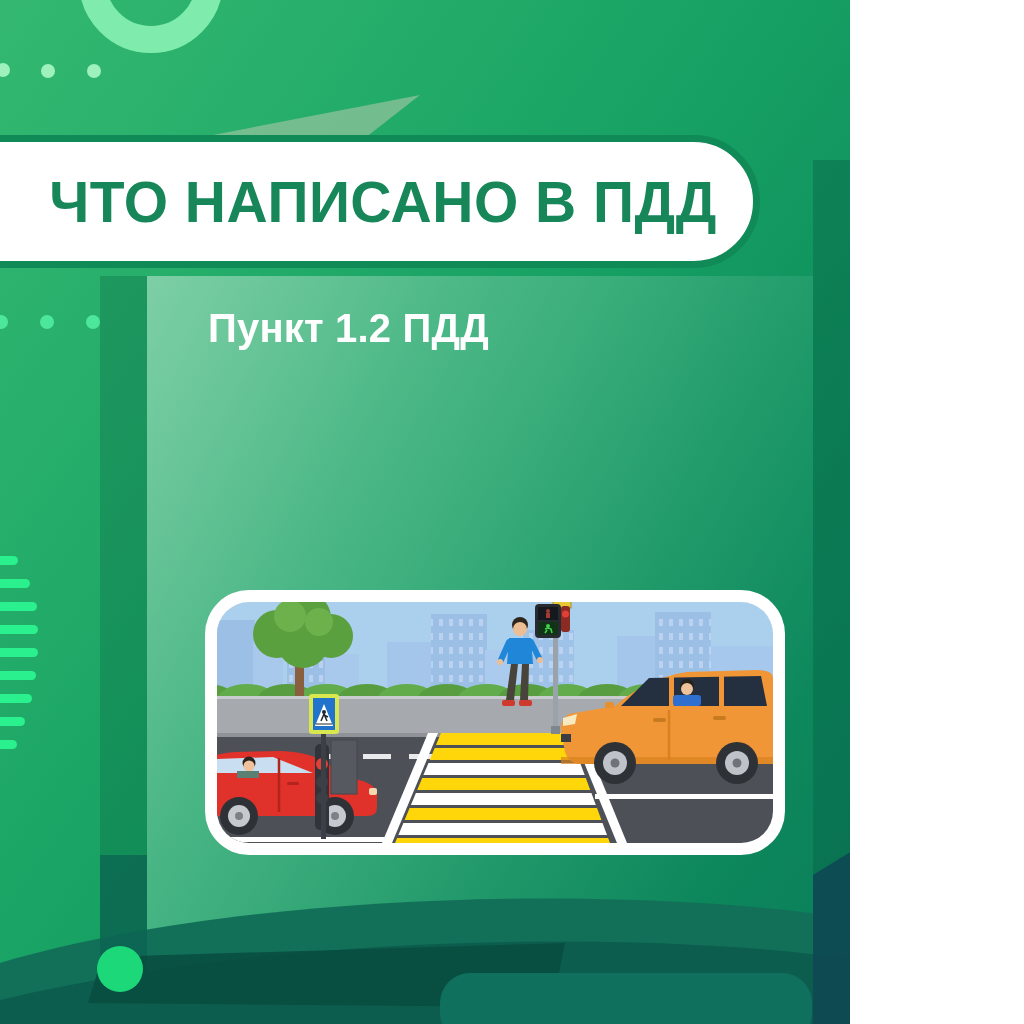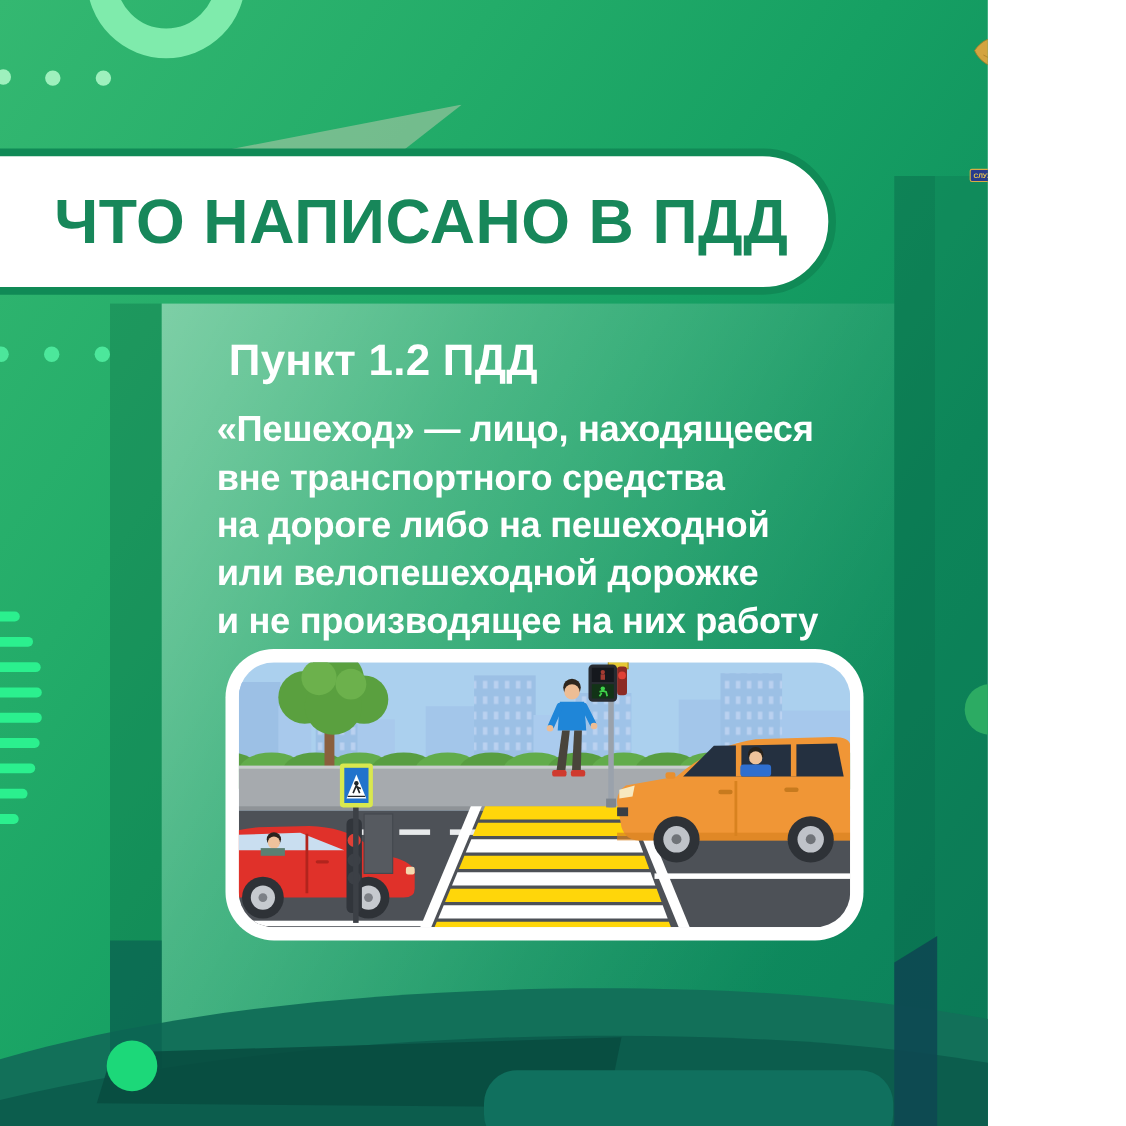--- a/index.html
+++ b/index.html
@@ -1,18 +1,18 @@
 <!DOCTYPE html>
 <html><head>
 <meta charset="utf-8">
 <style>
   html,body{margin:0;padding:0;}
   body{width:1024px;height:1024px;overflow:hidden;font-family:"Liberation Sans","DejaVu Sans",sans-serif;}
   .poster{position:relative;width:850px;height:1024px;overflow:hidden;
-    background:linear-gradient(125deg,#34b871 0%,#23ac69 28%,#16a063 50%,#0f8f5e 72%,#0b7d5a 100%);padding-left:48px;}
+    background:linear-gradient(125deg,#34b871 0%,#23ac69 28%,#16a063 50%,#0f8f5e 72%,#0b7d5a 100%);}
   .abs{position:absolute;}
   
   .chevA{left:0;top:148px;width:230px;height:130px;background:rgba(8,102,64,.40);
     clip-path:polygon(0 0,100% 58%,0 78%);}
   .chevB{left:150px;top:95px;width:270px;height:95px;background:rgba(183,202,172,.55);
     clip-path:polygon(0 55%,100% 0,55% 100%);}
   .stripe-left{left:100px;top:276px;width:47px;height:748px;background:rgba(5,95,64,.30);}
   .page{left:147px;top:276px;width:666px;height:700px;
     background:linear-gradient(118deg,rgba(255,255,255,.40) 0%,rgba(255,255,255,.22) 30%,rgba(255,255,255,.08) 62%,rgba(255,255,255,0) 85%);}
   .stripe-r1{left:813px;top:160px;width:37px;height:864px;background:rgba(5,90,66,.35);}
@@ -150,27 +150,20 @@
       <rect x="30" y="144" width="36" height="11" rx="1.5" fill="#273a8c" stroke="#d8ab45"></rect>
       <rect x="70" y="144" width="36" height="11" rx="1.5" fill="#273a8c" stroke="#d8ab45"></rect>
       <text x="18.5" y="140">СЛУЖИМ</text>
       <text x="48" y="152">РОССИИ</text>
       <text x="88" y="152">СЛУЖИМ</text>
       <text x="117.5" y="140">ЗАКОНУ</text>
     </g>
   </svg>
 
   <div class="abs heading">Пункт 1.2 ПДД</div>
-  <div class="abs bodytext">
-    <div>«Пешеход» — лицо, находящееся</div>
-    <div>вне транспортного средства</div>
-    <div>на дороге либо на пешеходной</div>
-    <div>или велопешеходной дорожке</div>
-    <div>и не производящее на них работу</div>
-  </div>
 
   <div class="abs card">
     <div class="card-inner">
       <svg width="556" height="241" viewBox="0 0 556 241">
         <defs>
           <pattern id="winp" width="10" height="14" patternUnits="userSpaceOnUse">
             <rect x="2" y="3" width="4" height="7" fill="#c2d6f2" opacity="0.8"></rect>
           </pattern>
         </defs>
 

